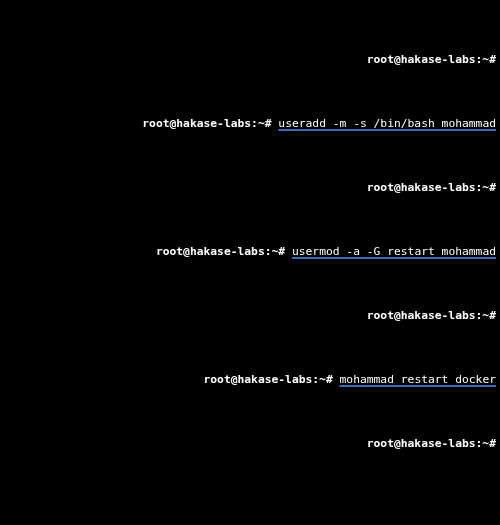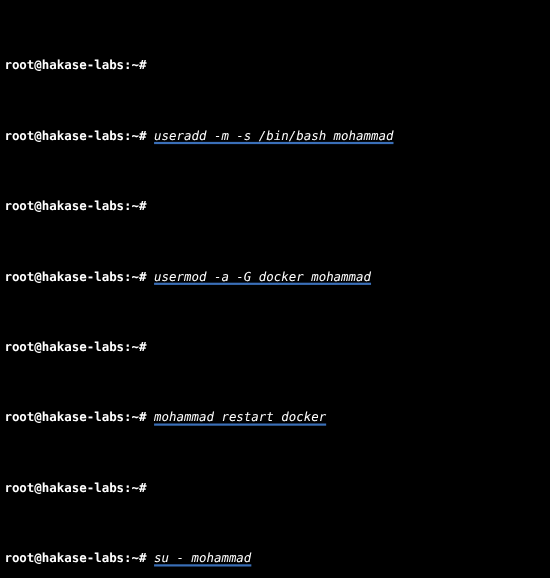--- a/index.html
+++ b/index.html
@@ -20,44 +20,42 @@
     word-break: break-word;
   }
   .prompt-root { color: #fff; font-weight: bold; }
   .hash { color: #fff; font-weight: bold; }
   .cmd { color: #fff; }
   .underline {
     text-decoration: underline;
     text-decoration-color: #3a6fb8;
     text-decoration-thickness: 2px;
     text-underline-offset: 2px;
-    font-style: italic;
   }
-  .line { display: block; }
+  .line { display: block; text-align: right; }
 </style>
 </head>
 <body>
 
 <div class="terminal">
 
   <span class="line"><span class="prompt-root">root@hakase-labs:~</span><span class="hash">#</span></span>
 
   <span class="line"><span class="prompt-root">root@hakase-labs:~</span><span class="hash">#</span> <span class="cmd underline">useradd -m -s /bin/bash mohammad</span></span>
 
   <span class="line"><span class="prompt-root">root@hakase-labs:~</span><span class="hash">#</span></span>
 
-  <span class="line"><span class="prompt-root">root@hakase-labs:~</span><span class="hash">#</span> <span class="cmd underline">usermod -a -G docker mohammad</span></span>
+  <span class="line"><span class="prompt-root">root@hakase-labs:~</span><span class="hash">#</span> <span class="cmd underline">usermod -a -G restart mohammad</span></span>
 
   <span class="line"><span class="prompt-root">root@hakase-labs:~</span><span class="hash">#</span></span>
 
   <span class="line"><span class="prompt-root">root@hakase-labs:~</span><span class="hash">#</span> <span class="cmd underline">mohammad restart docker</span></span>
 
   <span class="line"><span class="prompt-root">root@hakase-labs:~</span><span class="hash">#</span></span>
 
-  <span class="line"><span class="prompt-root">root@hakase-labs:~</span><span class="hash">#</span> <span class="cmd underline">su - mohammad</span></span>
 
   
 
   
 
   
 
   
   
 

